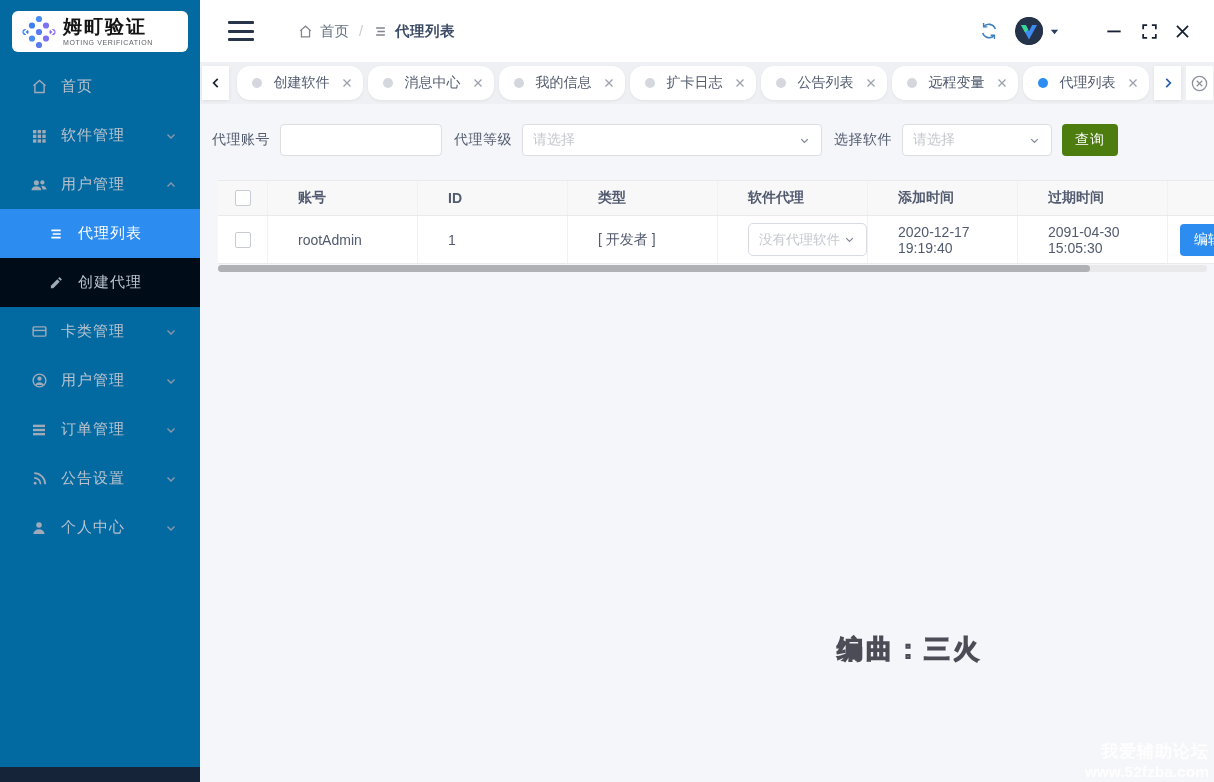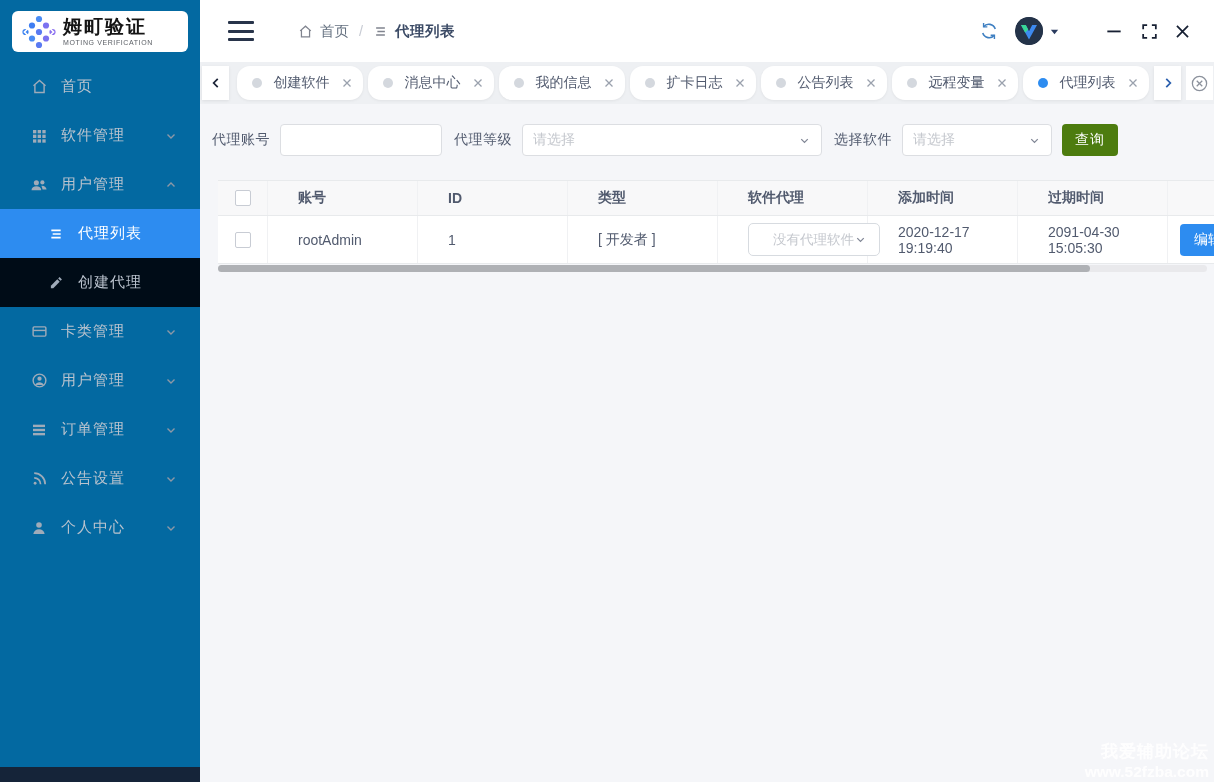--- a/index.html
+++ b/index.html
@@ -88,21 +88,21 @@
   .tbl { width:1070px; }
   .thead { display:flex; background:#f8f8f9; border-top:1px solid #e8eaec; border-bottom:1px solid #e8eaec; height:36px; }
   .trow { display:flex; background:#fff; border-bottom:1px solid #e8eaec; height:48px; }
   .th, .td { display:flex; align-items:center; padding-left:30px; font-size:14px; color:#515a6e; border-right:1px solid #f0f1f3; }
   .th { font-weight:bold; }
   .c0 { width:50px; padding-left:0; justify-content:center; }
   .c1,.c2,.c3,.c4,.c5,.c6 { width:150px; }
   .c7 { width:120px; padding-left:12px; border-right:none; }
   .cbx { width:16px; height:16px; background:#fff; border:1px solid #c8ccd4; border-radius:2px; cursor:pointer; }
   .cell-select { width:132px; height:33px; background:#fff; border:1px solid #d7dbe0; border-radius:5px;
-                 display:flex; align-items:center; justify-content:space-between; padding:0 24px; cursor:pointer; }
+                 display:flex; align-items:center; justify-content:space-between; padding:0 10px; cursor:pointer; }
   .cell-select .ph { font-size:13.5px; color:#c5c8ce; white-space:nowrap; }
   .cell-select .sel-chev { width:13px; height:13px; color:#808695; flex-shrink:0; }
   .btn-edit { width:56px; height:32px; background:#2d8cf0; color:#fff; border:none; border-radius:4px;
               font-size:14px; cursor:pointer; font-family:inherit; }
   .hscroll { margin-top:1px; width:989px; height:7px; background:#e9e9ec; border-radius:4px; position:relative; }
   .hscroll-thumb { position:absolute; left:0; top:0; width:872px; height:7px; background:#afb1b5; border-radius:4px; cursor:pointer; }
 
   
   .wm-center { position:absolute; left:637px; top:528px; font-size:26px; font-weight:bold; letter-spacing:3px;
                color:#f7f8fa; -webkit-text-stroke:1.3px #4c4c56; white-space:nowrap; pointer-events:none; }
@@ -505,20 +505,21 @@
             <div class="td c7">
               <button class="btn-edit">编辑</button>
             </div>
           </div>
         </div>
         <div class="hscroll">
           <div class="hscroll-thumb"></div>
         </div>
       </div>
 
+      <div class="wm-center">编曲：三火</div>
 
       <div class="wm-corner">
         <div class="l1">我爱辅助论坛</div>
         <div class="l2">www.52fzba.com</div>
       </div>
 
     </div>
   </div>
 </div>
 

